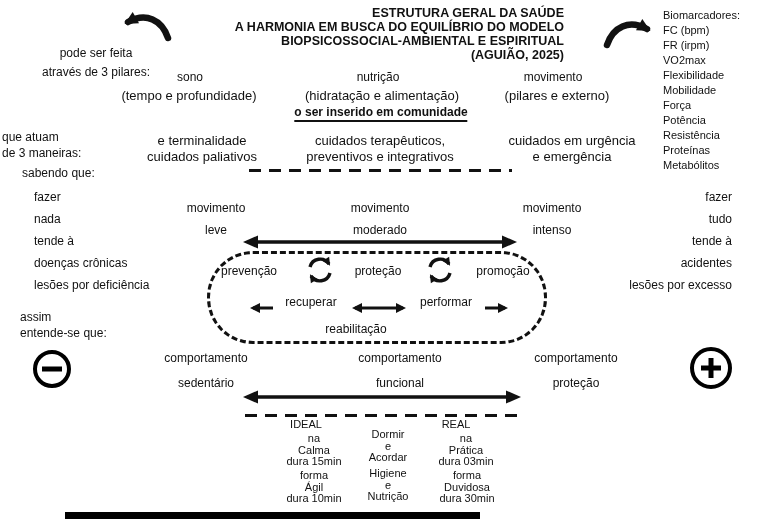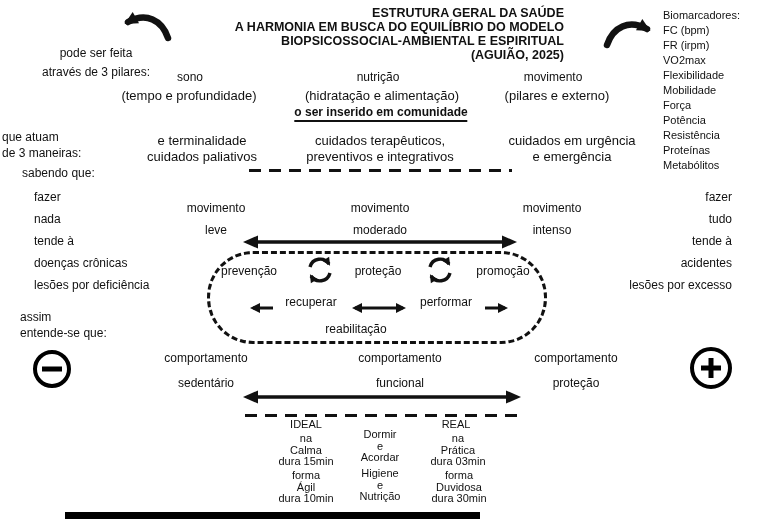--- a/index.html
+++ b/index.html
@@ -12,21 +12,21 @@
   .abs { position:absolute; }
   .cx  { transform:translateX(-50%); text-align:center; white-space:nowrap; }
   .tr  { text-align:right; white-space:nowrap; }
   .t13  { font-size:12px; line-height:1.25; white-space:nowrap; }
   .t13s { font-size:13px;   line-height:15.5px; white-space:nowrap; }
   .lh22 { line-height:22px; }
   .lh25 { line-height:25px;margin-left:16px; }
   .title { font-size:12.5px; font-weight:bold; line-height:14px; text-align:right; }
   .small { font-size:11px; line-height:15px; white-space:nowrap; }
   .tiny  { font-size:11px; line-height:11.5px; }
-  .pre   { white-space:pre-line; }
+  .pre   { white-space:pre-line;margin-left:8px; }
   .b { font-weight:bold; }
   .community { border-bottom:2px solid #111; padding-bottom:1px; }
   .dashedbox { border:3px dashed #111; border-radius:46px; }
   .circle { border:4px solid #000; border-radius:50%; }
   .bar-h { position:absolute; left:50%; top:50%; width:20px; height:5px; background:#000; transform:translate(-50%,-50%); }
   .bar-v { position:absolute; left:50%; top:50%; width:5px; height:20px; background:#000; transform:translate(-50%,-50%); }
   .blackbar { background:#000; }
 </style>
 </head>
 <body>

